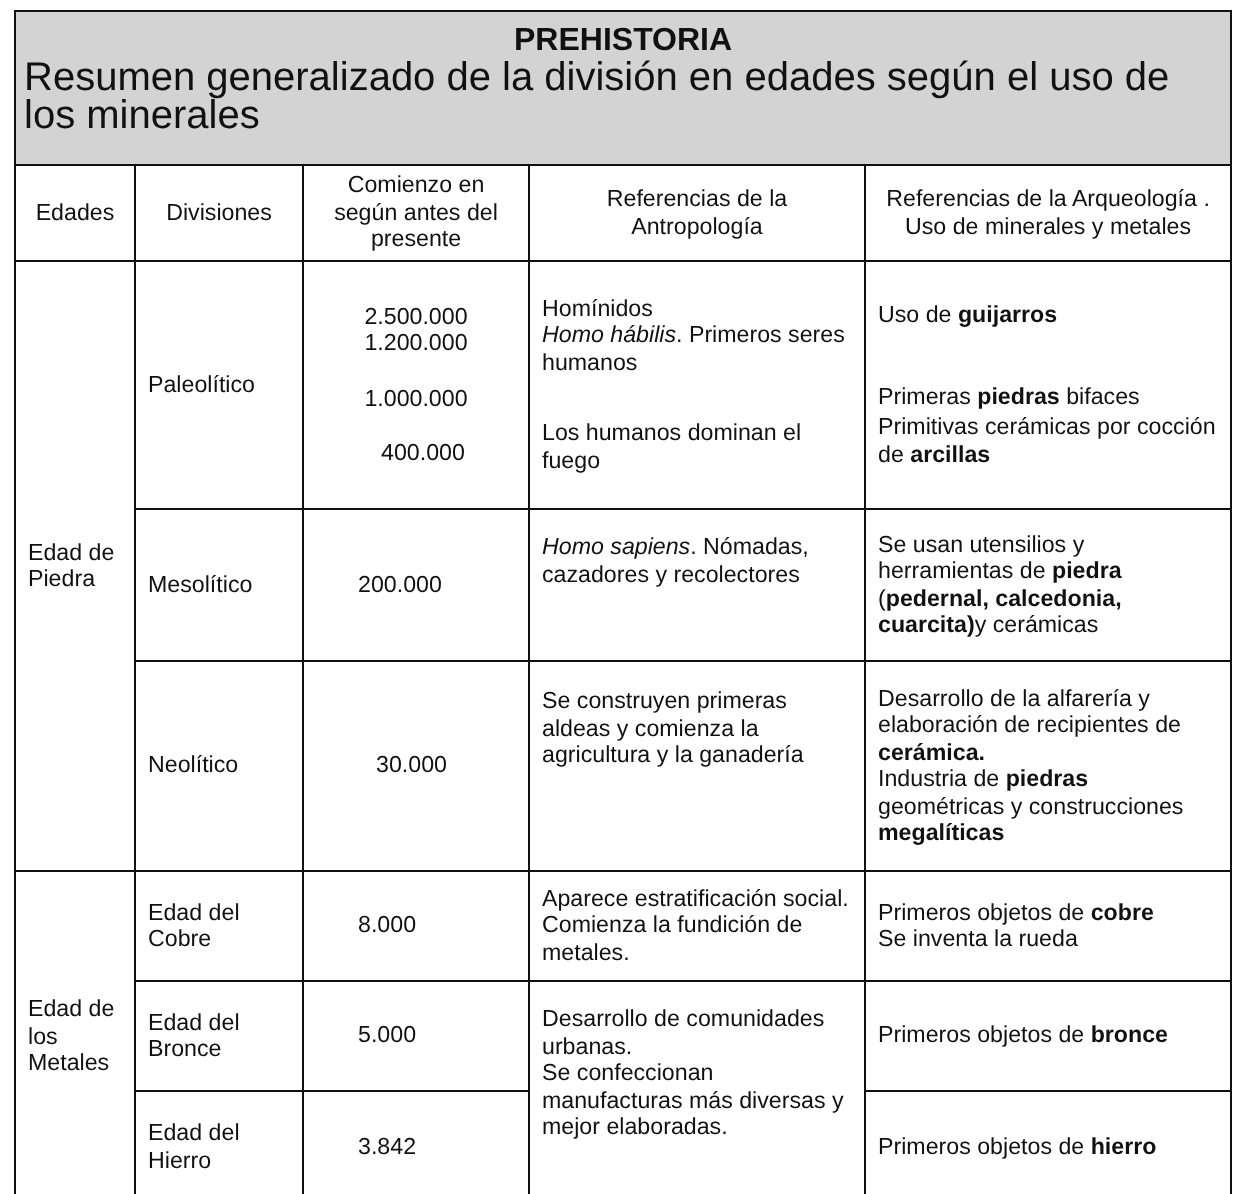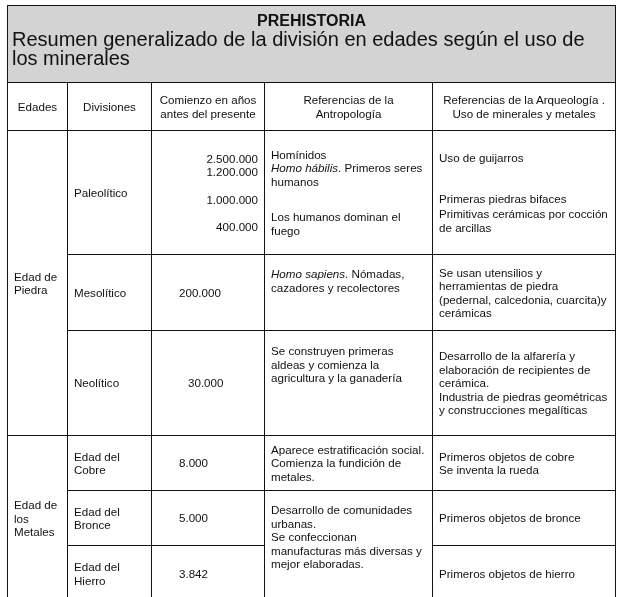--- a/index.html
+++ b/index.html
@@ -10,22 +10,22 @@
       border-collapse: collapse; table-layout: fixed;
       font-size: 11.6px; line-height: 13.5px;
     }
     table.main td { border: 1.5px solid #111; padding: 0 6px; vertical-align: middle; }
     .title-cell { background: #d3d3d3; height: 61px; padding: 0 !important; margin-left: 32px; }
     .title-main { text-align: center; font-weight: bold; font-size: 16px; line-height: 18px; margin-top: 6px; }
     .title-sub { font-size: 20px; line-height: 19px; padding-left: 4px; margin-bottom: 14px; }
     .hdr td { text-align: center; height: 47px; }
     .center { }
     .nums { padding-left: 6px !important; }
-    .nums div { text-align: right; }
-    b { font-weight: normal; }
+    .nums div { text-align: center; }
+    b { font-weight: bold; }
     i { font-style: italic; }
     .topalign { vertical-align: top !important; margin-left: 37px; }
   </style>
 </head>
 <body>
 
 <table class="main">
   <colgroup>
     <col style="width:60px">
     <col style="width:84px">
@@ -36,21 +36,21 @@
   <tbody>
       <tr>
     <td colspan="5" class="title-cell">
       <div class="title-main">PREHISTORIA</div>
       <div class="title-sub">Resumen generalizado de la división en edades según el uso de los minerales</div>
     </td>
   </tr>
   <tr class="hdr">
     <td>Edades</td>
     <td>Divisiones</td>
-    <td>Comienzo en años antes del presente</td>
+    <td>Comienzo en según antes del presente</td>
     <td>Referencias de la Antropología</td>
     <td>Referencias de la Arqueología . Uso de minerales y metales</td>
   </tr>
 
   <tr style="height:124px">
     <td rowspan="3" class="center">Edad de Piedra</td>
     <td>Paleolítico</td>
     <td class="nums">
       <div>2.500.000</div>
       <div>1.200.000</div>

